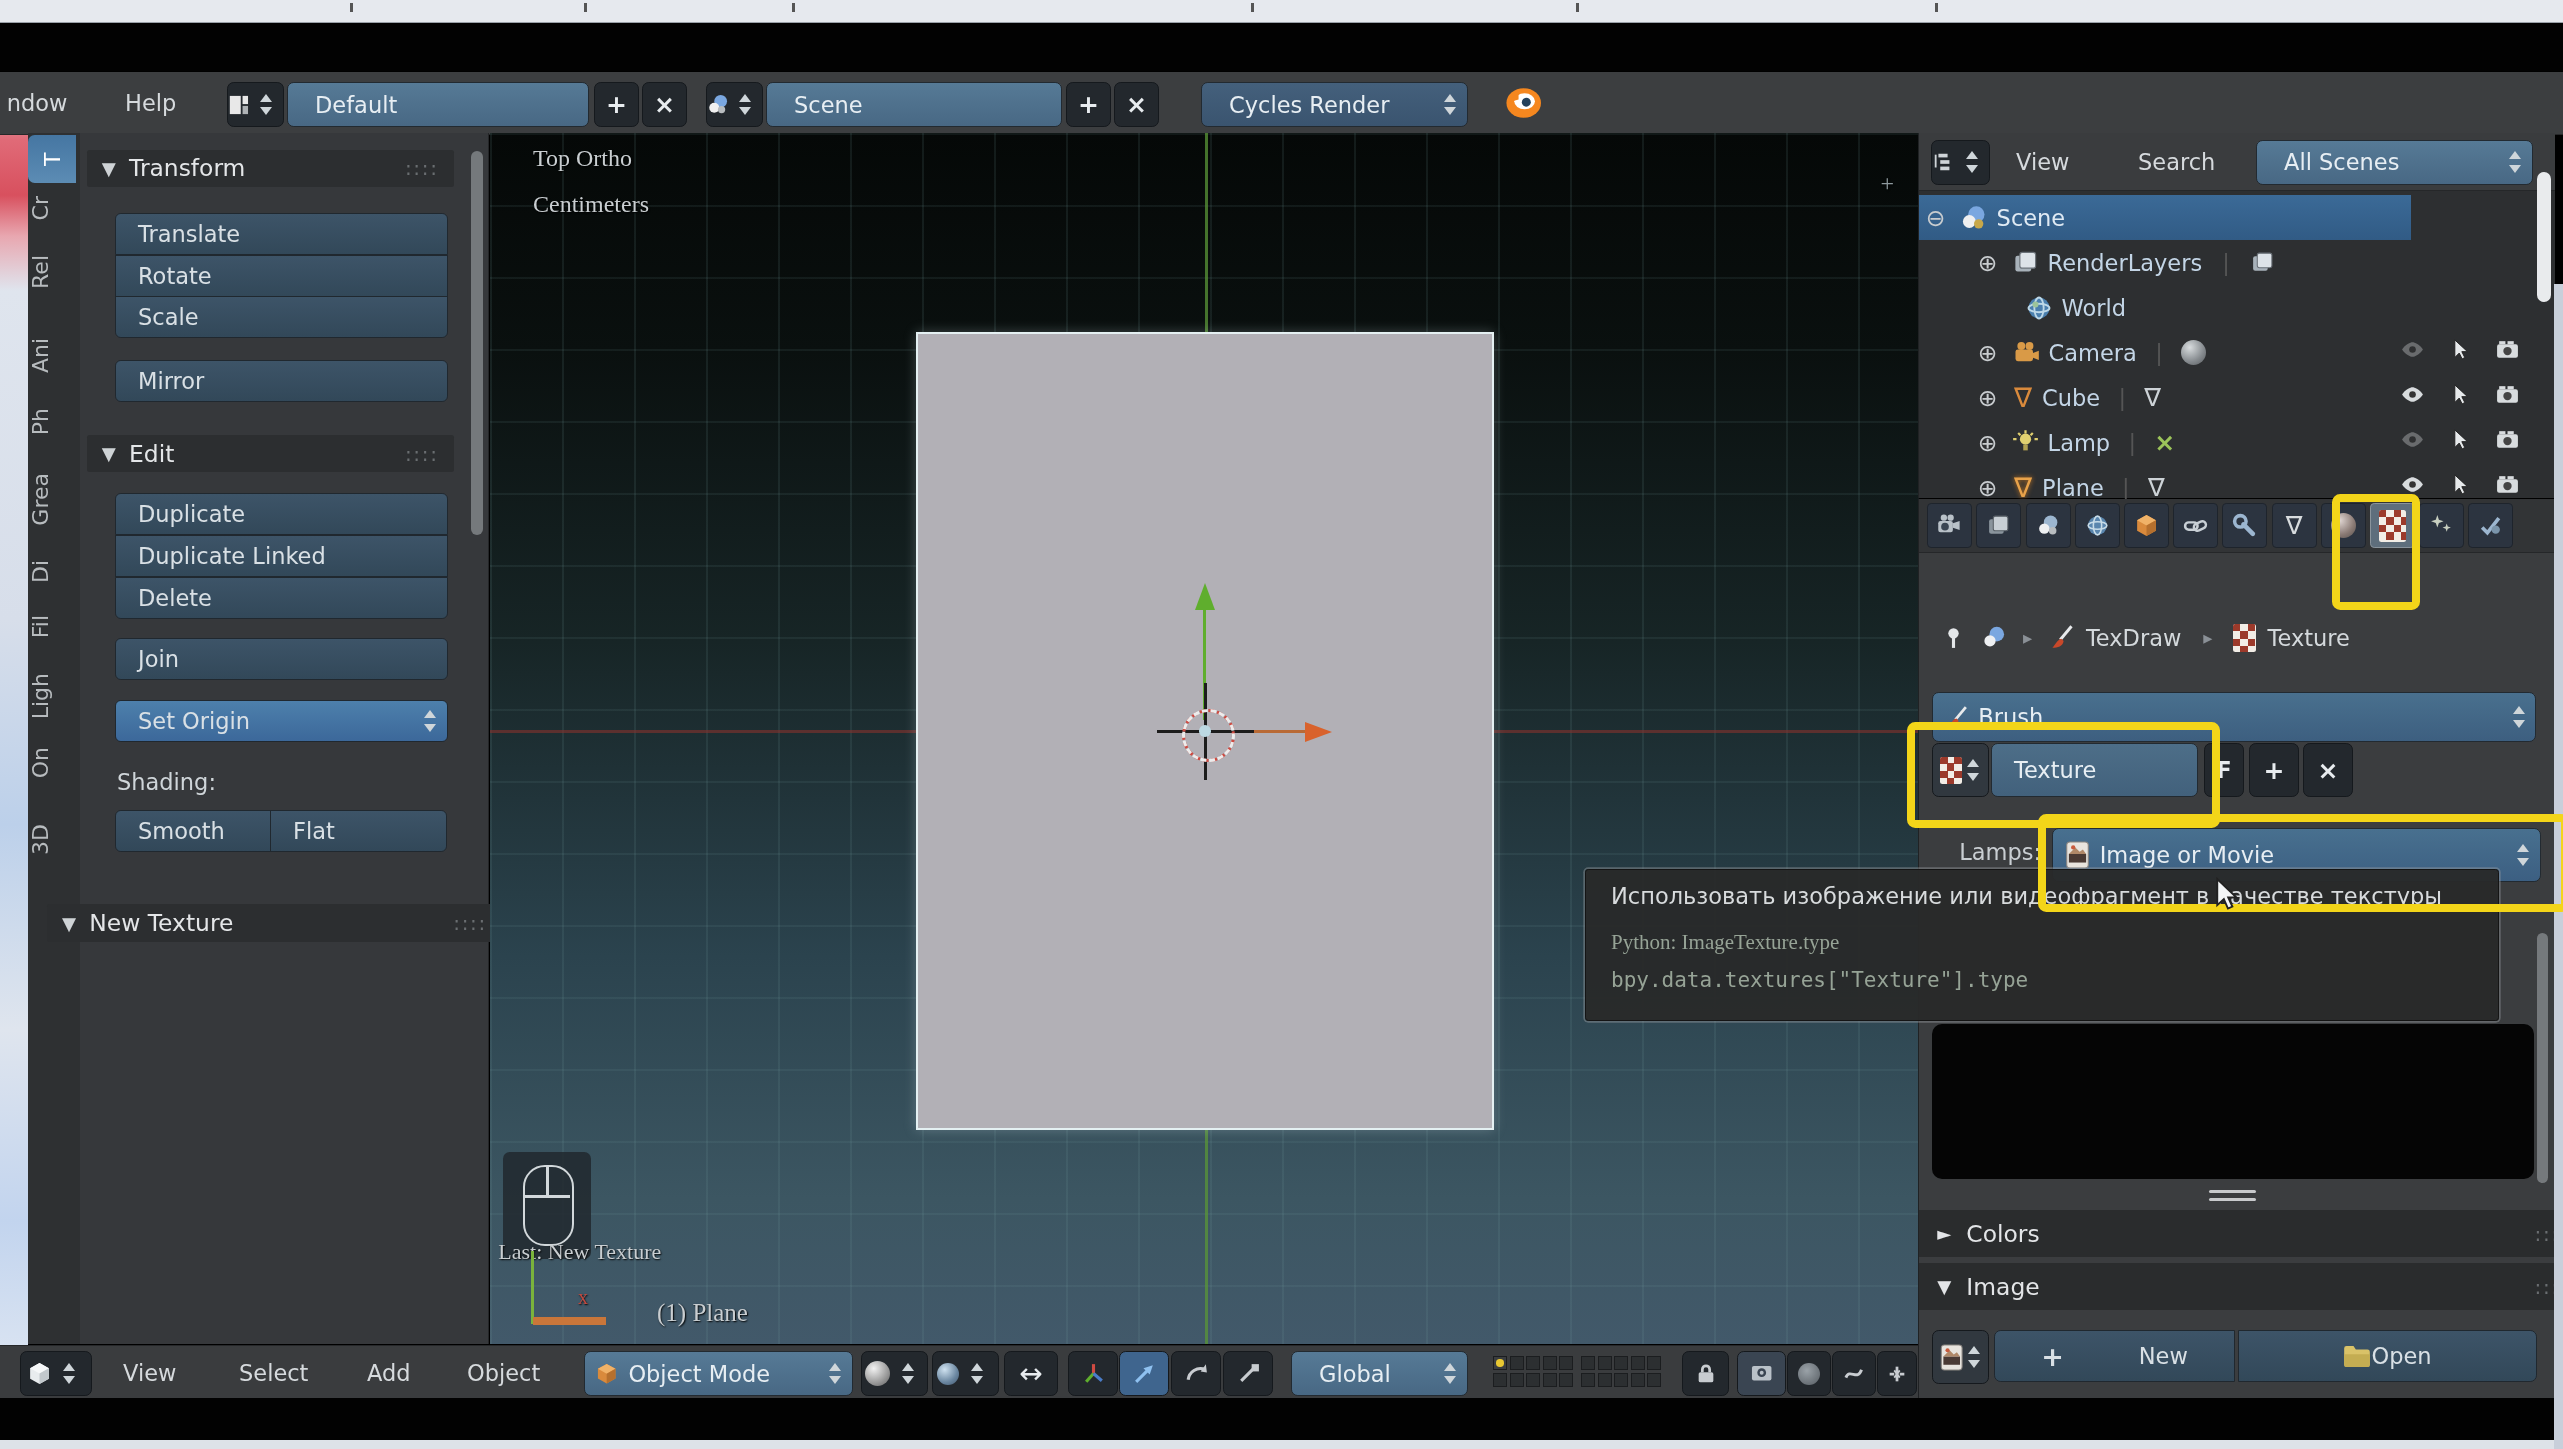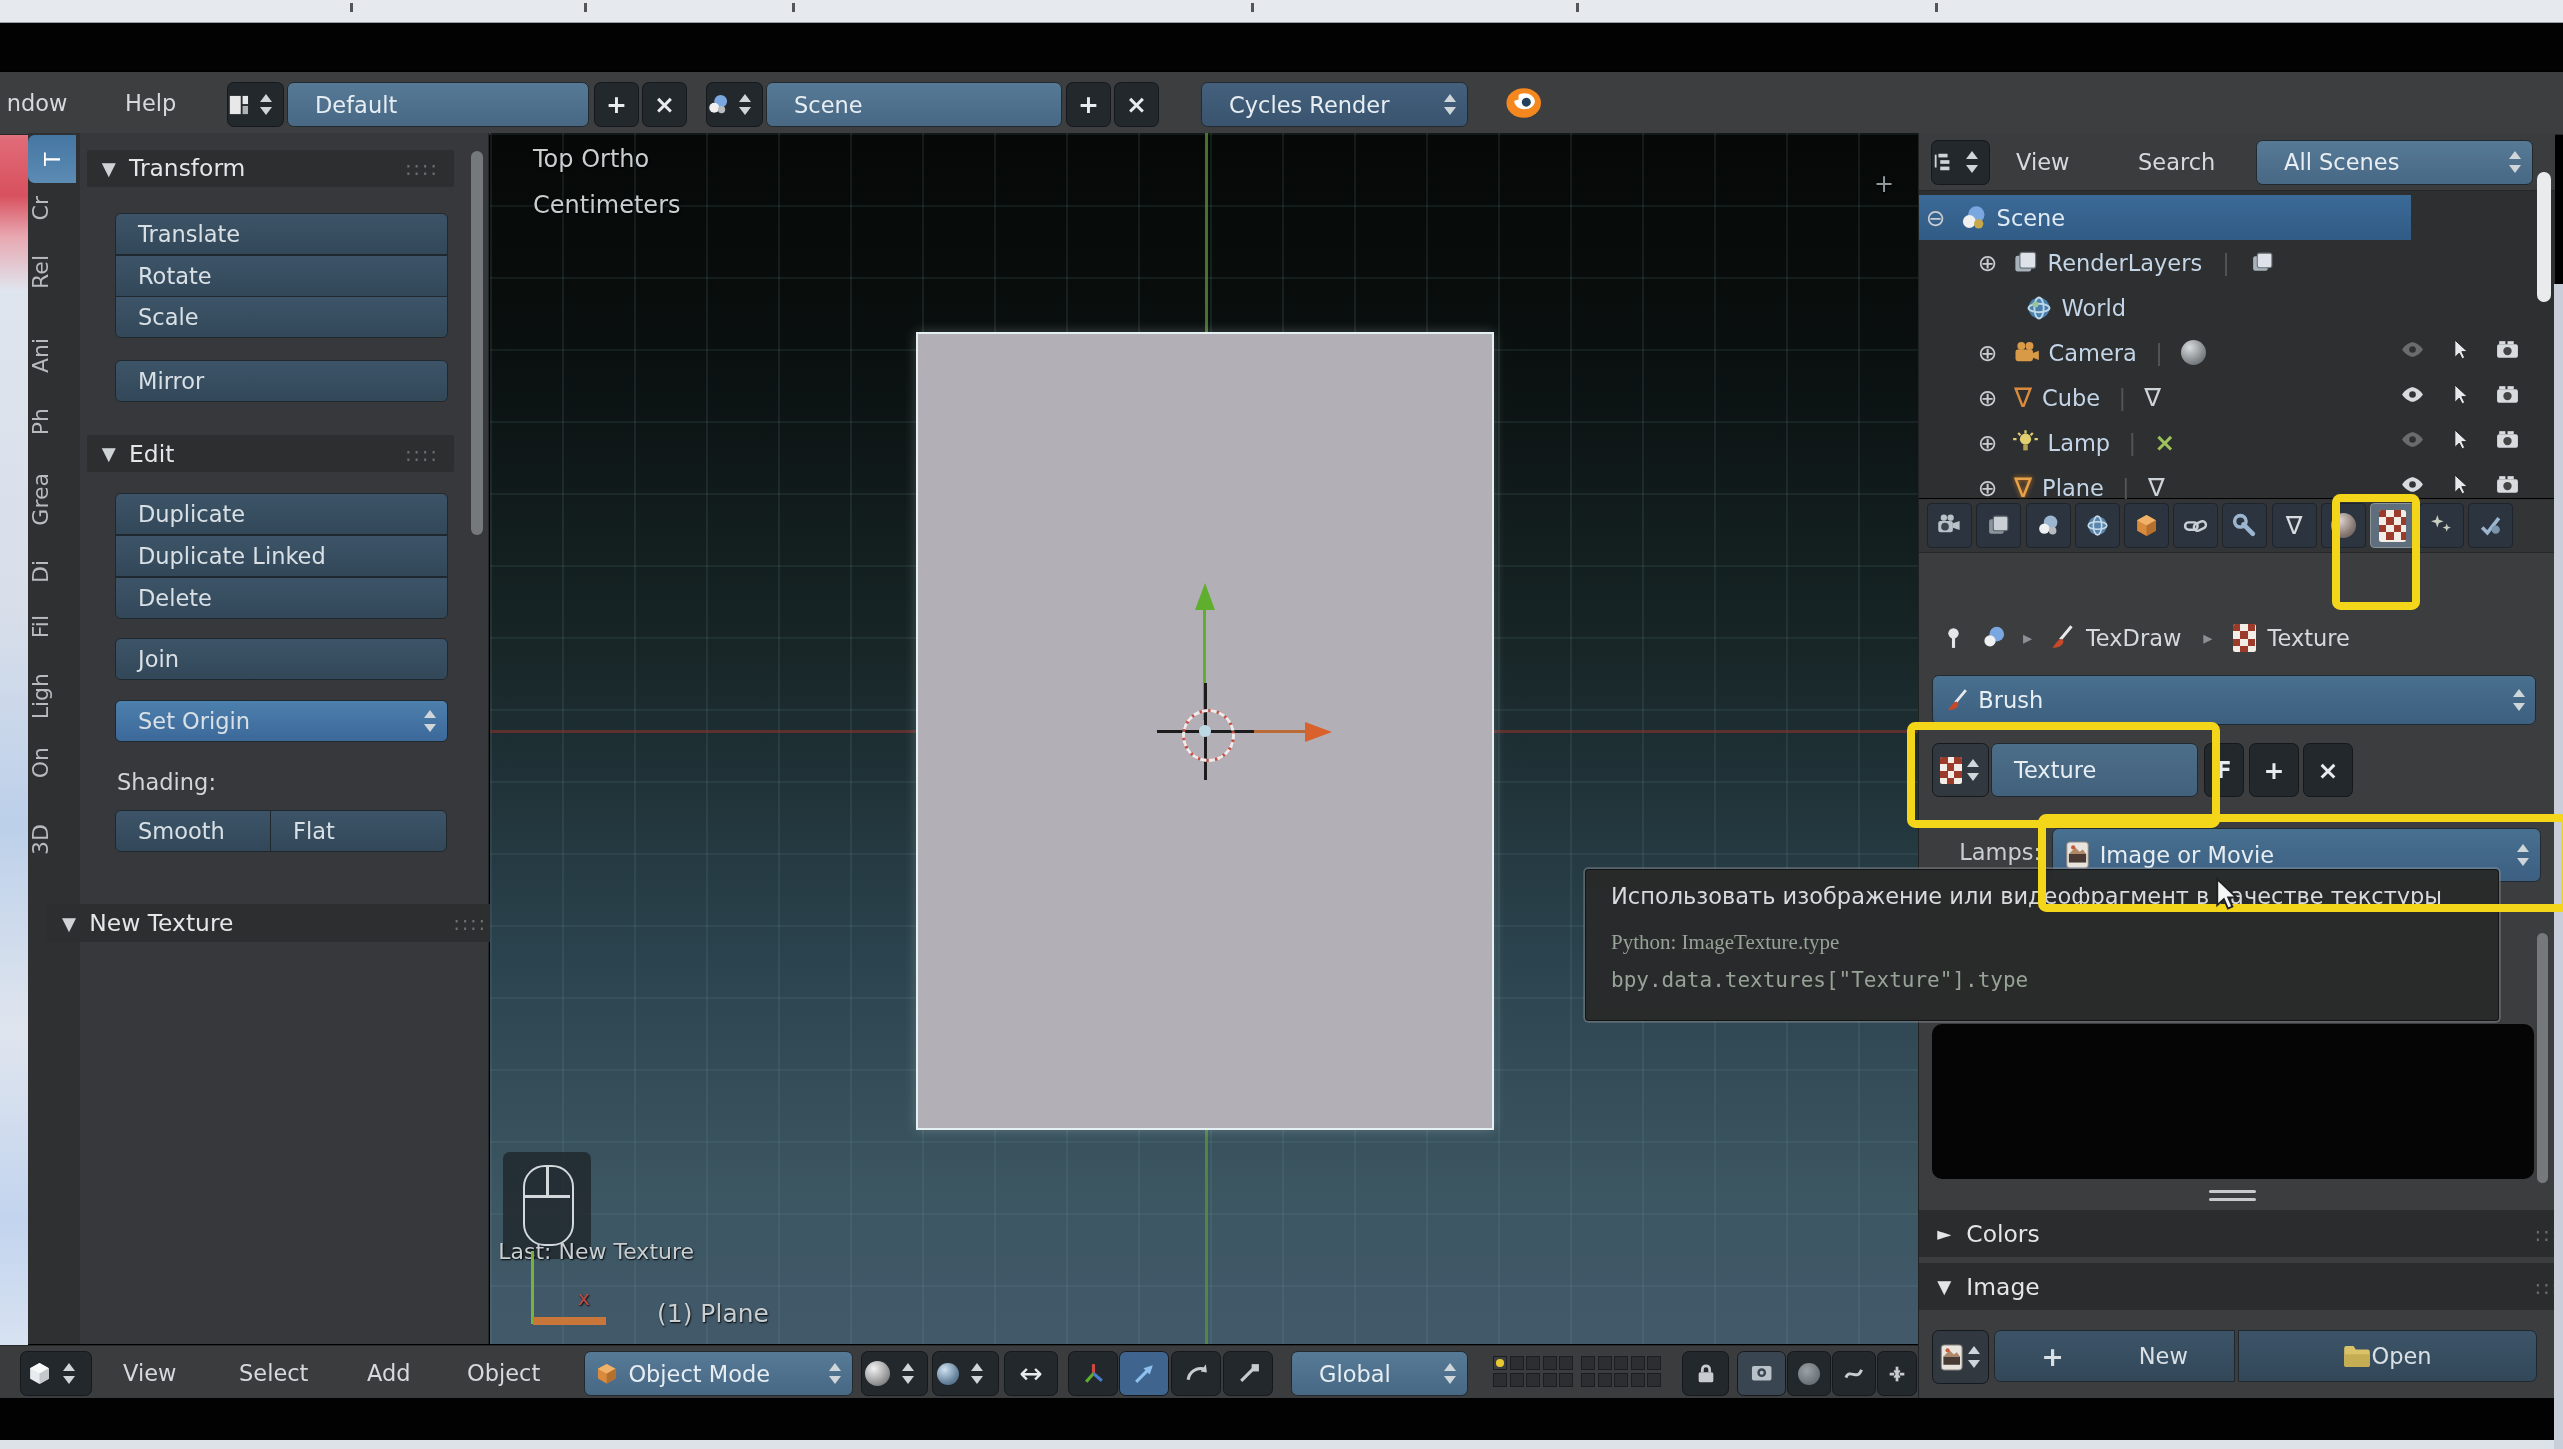--- a/index.html
+++ b/index.html
@@ -52,21 +52,21 @@
   .vtab-active{background:linear-gradient(#5c8cb4,#4576a2);border-radius:0 6.7px 6.7px 0;color:#fff;
         width:48px;display:flex;align-items:center;justify-content:center;}
   .shelf{left:80px;top:133px;width:408px;height:1211px;background:#36383b;border-right:1.7px solid #242628;}
   .scrollbar{background:#75797c;border-radius:7.5px;}
 
   
   .viewport{left:490px;top:133px;width:1429px;height:1211px;overflow:hidden;
     background:
       repeating-linear-gradient(to right, rgba(120,165,165,.12) 0 1.7px, transparent 1.7px 72px),
       repeating-linear-gradient(to bottom, rgba(120,165,165,.10) 0 1.7px, transparent 1.7px 72px),
-      linear-gradient(180deg,#050807 0%,#0a100f 18%,#172526 42%,#2b434e 68%,#3c5662 88%,#42596a 100%);}
+      linear-gradient(180deg,#050807 0%,#0a100f 18%,#172526 42%,#2b434e 68%,#3c5662 88%,#42596a 100%); font-family: Liberation Serif, serif;}
   .plane{position:absolute;left:426px;top:199px;width:574px;height:794px;background:#b2b0b6;
          border:2.5px solid #e4f0f2;box-shadow:0 0 11.7px rgba(220,240,245,.25);}
   .vplabel{position:absolute;color:#c9ced1;font-size:24px;text-shadow:0.8px 0.8px 1.7px #000;}
 
   
   .vheader{left:0;top:1345px;width:1918px;height:53px;background:#3a3c3e;border-top:1.7px solid #26282a;
            display:flex;align-items:center;}
 
   
   .outliner{left:1918px;top:133px;width:636px;height:365px;background:#2d2f31;border-left:1.7px solid #202224;}
@@ -686,21 +686,21 @@
         <i style="left:0;top:0"></i>
           <i style="left:15px;top:0"></i>
           <i style="left:7.5px;top:7.5px"></i>
         <i style="left:0;top:15px"></i>
           <i style="left:15px;top:15px"></i>
           <i style="left:7.5px;top:22.5px"></i>
       </span>
       <span style="margin-left:11.7px;font-size:22.5px;color:#d4d9dc">Texture</span>
     </div>
 
-    <div class="field abs" style="left:13.3px;top:176px;width:602px;height:48px;background:linear-gradient(#49708e,#3d5f80)">
+    <div class="field abs" style="left:13.3px;top:193px;width:602px;height:48px;background:linear-gradient(#49708e,#3d5f80)">
       <svg style="margin-left:11.7px" width="25" height="25" viewBox="0 0 24 24">
           <path d="M20 2 L10 14" stroke="#e8eaec" stroke-width="2.6"></path>
           <path d="M11 13 C7 14 6 18 3 21 C8 21 12 20 13 15 Z" fill="#c8482a"></path>
         </svg>
       <span class="txt" style="padding-left:8.3px">Brush</span>
       <span class="ud">
           <i class="up"></i>
           <i class="dn"></i>
         </span>
     </div>

